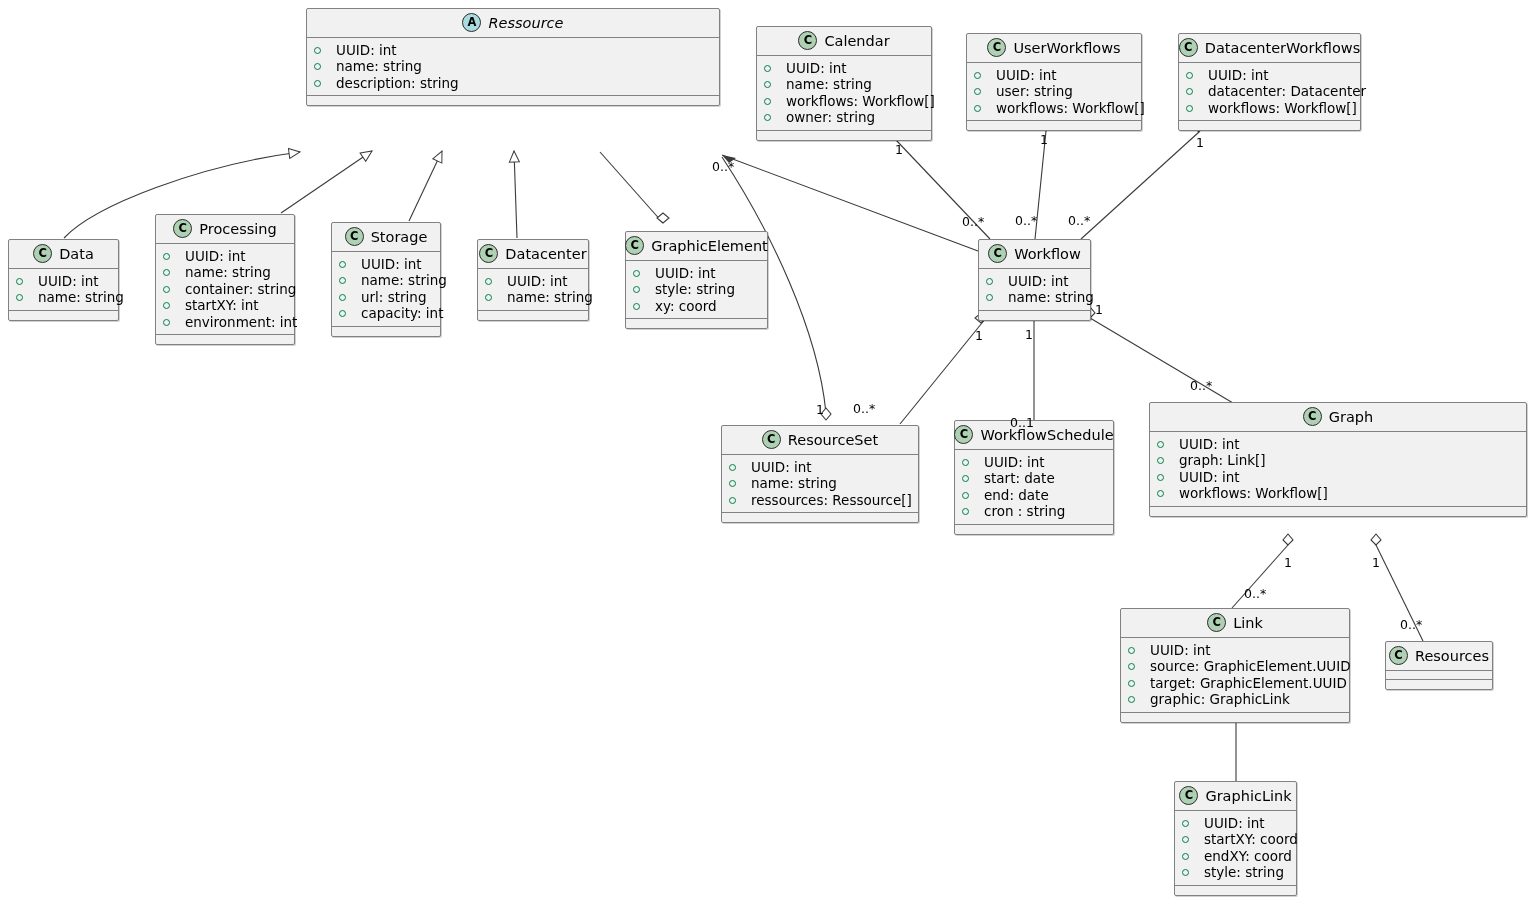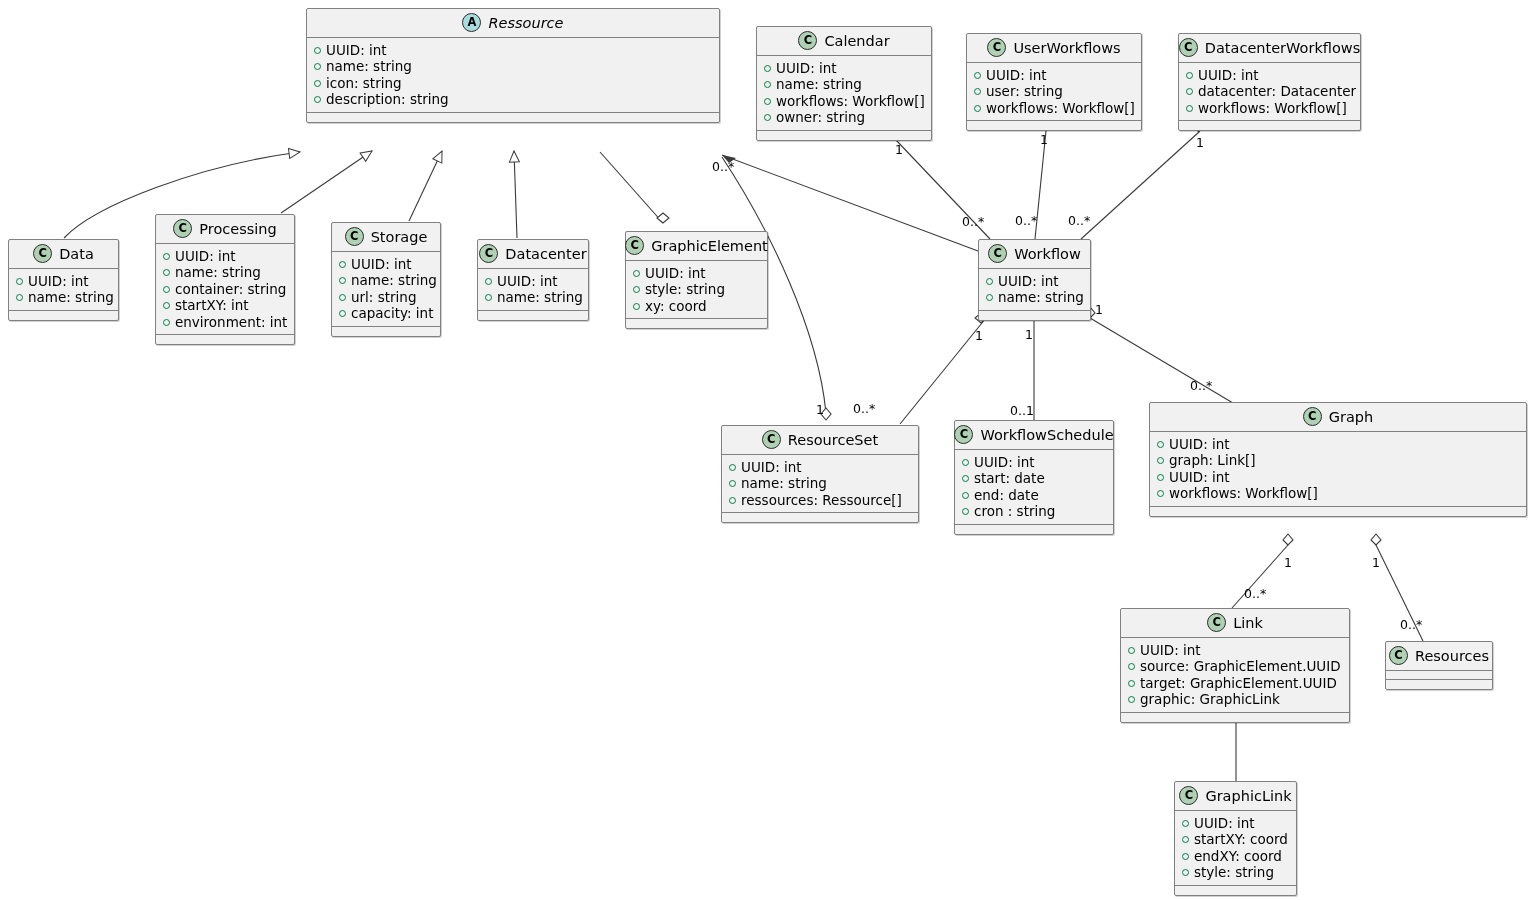--- a/index.html
+++ b/index.html
@@ -70,21 +70,21 @@
     border-bottom: 1px solid #818181;
   }
   .uml-attrs.empty { padding: 0; height: 9px; }
   .attr {
     font-size: 13.5px;
     line-height: 16.4px;
     color: #000000;
     white-space: nowrap;
     display: flex;
     align-items: baseline;
-    gap: 5px;
+    gap: 15px;
   }
   .vis {
     display: inline-block;
     width: 7px;
     height: 7px;
     border: 1px solid #038048;
     border-radius: 50%;
     box-sizing: border-box;
     flex: 0 0 auto;
     position: relative;
@@ -165,24 +165,20 @@
           <span class="uml-title abstract">Ressource</span>
         </div>
         <div class="uml-attrs">
           <div class="attr">
             <span class="vis"></span>
             <span>UUID: int</span>
           </div>
           <div class="attr">
             <span class="vis"></span>
             <span>name: string</span>
-          </div>
-          <div class="attr">
-            <span class="vis"></span>
-            <span>icon: string</span>
           </div>
           <div class="attr">
             <span class="vis"></span>
             <span>description: string</span>
           </div>
         </div>
         <div class="uml-methods"></div>
       </div>
       <div class="uml-class" style="left: 756px; top: 26px; width: 176px;">
         <div class="uml-header">
@@ -513,20 +509,20 @@
       <div class="mult" style="left: 1040px; top: 133px;">1</div>
       <div class="mult" style="left: 1196px; top: 136px;">1</div>
       <div class="mult" style="left: 962px; top: 215px;">0..*</div>
       <div class="mult" style="left: 1015px; top: 214px;">0..*</div>
       <div class="mult" style="left: 1068px; top: 214px;">0..*</div>
       <div class="mult" style="left: 975px; top: 329px;">1</div>
       <div class="mult" style="left: 1025px; top: 328px;">1</div>
       <div class="mult" style="left: 1095px; top: 303px;">1</div>
       <div class="mult" style="left: 816px; top: 403px;">1</div>
       <div class="mult" style="left: 853px; top: 402px;">0..*</div>
-      <div class="mult" style="left: 1010px; top: 404px;">0..1</div>
+      <div class="mult" style="left: 1010px; top: 416px;">0..1</div>
       <div class="mult" style="left: 1190px; top: 379px;">0..*</div>
       <div class="mult" style="left: 1284px; top: 556px;">1</div>
       <div class="mult" style="left: 1244px; top: 587px;">0..*</div>
       <div class="mult" style="left: 1372px; top: 556px;">1</div>
       <div class="mult" style="left: 1400px; top: 618px;">0..*</div>
     </div>
 </div>
 
 </body></html>

